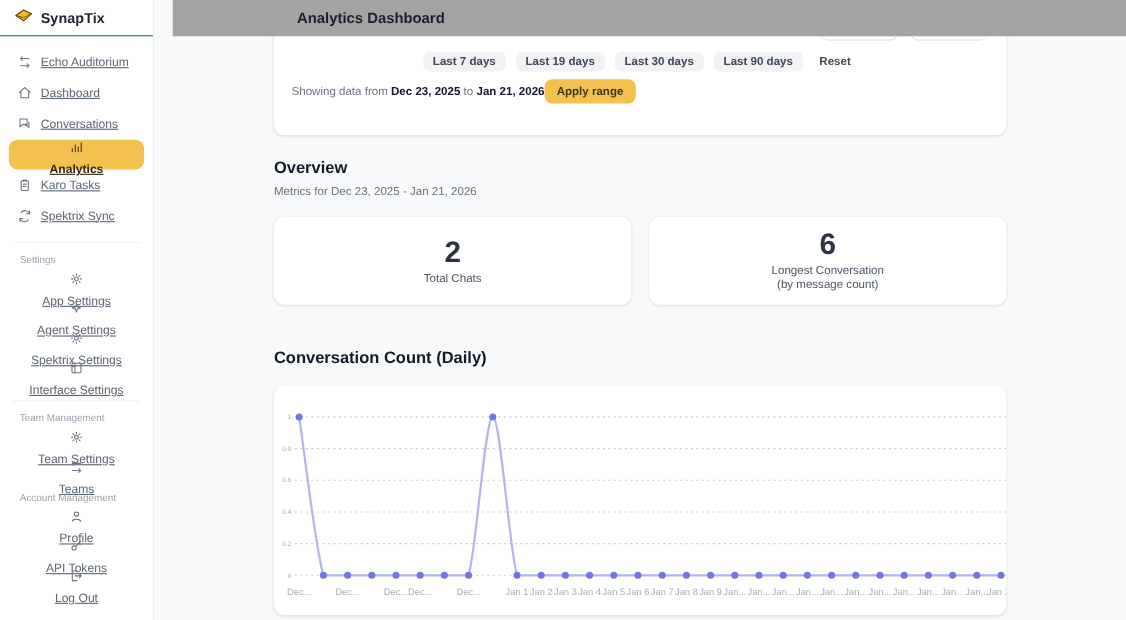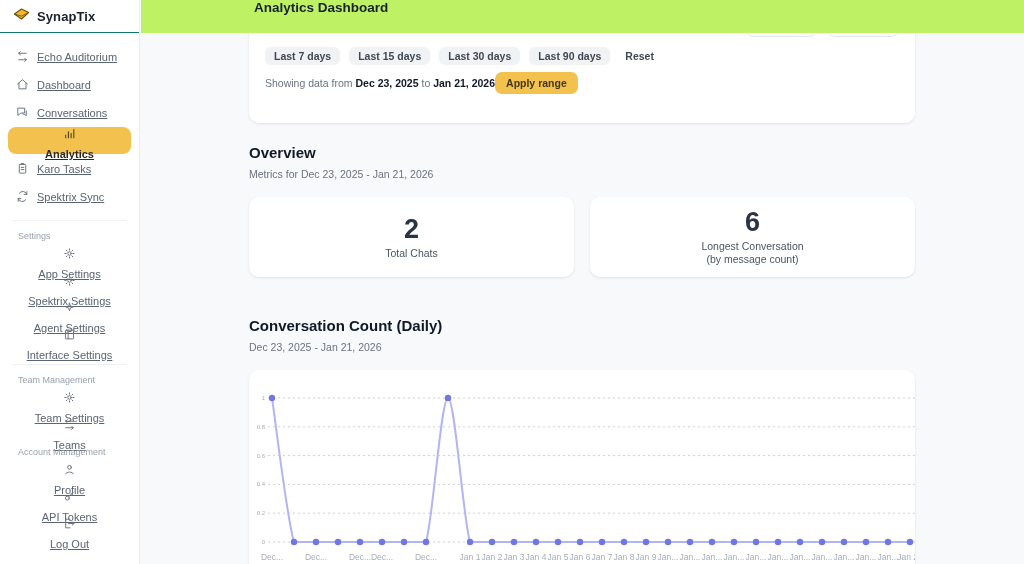--- a/index.html
+++ b/index.html
@@ -19,32 +19,32 @@
   .nav-item .ic svg { width:13px; height:13px; stroke:#6b7280; stroke-width:1.8; fill:none;
     stroke-linecap:round; stroke-linejoin:round; }
   .nav-item.active { background:var(--accent,#F2C14E); color:#2f2a16; font-weight:700;flex-direction:column; }
   .nav-item.active .ic svg { stroke:#3c3414; }
   .nav-divider { border:none; border-top:1px solid #eef0f2; margin:10px 4px 8px 4px; }
   .nav-section-label { font-size:9px; color:#9aa1ab; padding:2px 10px 6px 10px; }
   .nav-group-compact .nav-item { height:26px;flex-direction:column; }
 
   
   .main { position:absolute; left:140px; top:0; right:0; bottom:0; }
-  .topbar { position:absolute; left:1px; top:0; right:0; height:33px; background:#bef264; z-index:10;
-    display:flex; padding-left:113px; }
+  .topbar { position:absolute; left:17px; top:0; right:0; height:33px; background:#a3a3a3; z-index:10;
+    display:flex; align-items:center; padding-left:113px; }
   .topbar-title { font-size:13.5px; font-weight:700; color:#19202b; }
   .scroll { position:absolute; left:0; top:33px; right:0; bottom:0; overflow:hidden; padding:0 109px; }
 
   .card { background:#ffffff; border-radius:10px; box-shadow:0 1px 3px rgba(20,25,40,.07), 0 1px 2px rgba(20,25,40,.04); }
 
   
   .filter-card { margin-top:-50px; height:120px; padding:0 16px; position:relative; }
   .date-inputs { display:flex; justify-content:flex-end; gap:10px; margin-top:20px; height:34px; }
   .date-input { width:72px; height:34px; border:1px solid #e5e7eb; border-radius:8px; background:#fff; font-size:10px; color:#374151; padding:0 8px; }
-  .pill-row { display:flex; align-items:center; gap:9px; margin-top:10px; height:18px; }
+  .pill-row { display:flex; align-items:center; gap:9px; margin-top:10px; height:18px;justify-content:center; }
   .pill { background:#f1f2f4; border:none; border-radius:6px; padding:3px 9px; font-size:10.5px;
     font-weight:600; color:#3f4754; font-family:inherit; cursor:pointer; height:18px; line-height:12px; }
   .pill-reset { background:transparent; padding:3px 6px; }
   .filter-bottom { display:flex; align-items:center; justify-content:flex-start; margin-top:7px; }
   .showing-text { font-size:10.5px; color:#6b7280; }
   .showing-text b { color:#111827; font-weight:700; }
   .apply-btn { background:var(--accent,#F2C14E); border:none; border-radius:7px; padding:5px 11px;
     font-size:10.5px; font-weight:700; color:#42350f; font-family:inherit; cursor:pointer; }
 
   .section-h { font-size:15px; font-weight:700; color:#111827; }
@@ -136,33 +136,33 @@
             <svg viewBox="0 0 24 24">
               <circle cx="12" cy="12" r="3.2"></circle>
               <path d="M12 3.5v2.3M12 18.2v2.3M3.5 12h2.3M18.2 12h2.3M6 6l1.6 1.6M16.4 16.4 18 18M18 6l-1.6 1.6M7.6 16.4 6 18"></path>
             </svg>
           </span>
           <span>App Settings</span>
         </div>
         <div class="nav-item">
           <span class="ic">
             <svg viewBox="0 0 24 24">
+              <path d="M12 4l1.6 5.2L19 11l-5.4 1.8L12 18l-1.6-5.2L5 11l5.4-1.8z"></path>
+            </svg>
+          </span>
+          <span>Agent Settings</span>
+        </div>
+        <div class="nav-item">
+          <span class="ic">
+            <svg viewBox="0 0 24 24">
               <circle cx="12" cy="12" r="3.2"></circle>
               <path d="M12 3.5v2.3M12 18.2v2.3M3.5 12h2.3M18.2 12h2.3M6 6l1.6 1.6M16.4 16.4 18 18M18 6l-1.6 1.6M7.6 16.4 6 18"></path>
             </svg>
           </span>
           <span>Spektrix Settings</span>
-        </div>
-        <div class="nav-item">
-          <span class="ic">
-            <svg viewBox="0 0 24 24">
-              <path d="M12 4l1.6 5.2L19 11l-5.4 1.8L12 18l-1.6-5.2L5 11l5.4-1.8z"></path>
-            </svg>
-          </span>
-          <span>Agent Settings</span>
         </div>
         <div class="nav-item">
           <span class="ic">
             <svg viewBox="0 0 24 24">
               <rect x="4.5" y="4" width="15" height="16" rx="1.5"></rect>
               <path d="M9.5 4v16M4.5 9.5h5"></path>
             </svg>
           </span>
           <span>Interface Settings</span>
         </div>
@@ -223,21 +223,21 @@
 <div class="main">
   <div class="scroll">
 
     <div class="card filter-card">
       <div class="date-inputs">
         <input class="date-input" readonly="" style="">
         <input class="date-input" readonly="" style="">
       </div>
       <div class="pill-row" id="pill-row">
           <button class="pill">Last 7 days</button>
-          <button class="pill">Last 15 days</button>
+          <button class="pill">Last 19 days</button>
           <button class="pill">Last 30 days</button>
           <button class="pill">Last 90 days</button>
           <button class="pill pill-reset">Reset</button>
         </div>
       <div class="filter-bottom">
         <div class="showing-text">
           <span>Showing data from</span>
           <b>Dec 23, 2025</b>
           <span>to</span>
           <b>Jan 21, 2026</b>
@@ -253,21 +253,20 @@
           <div class="metric-value">2</div>
           <div class="metric-label">Total Chats</div>
         </div>
         <div class="card metric-card">
           <div class="metric-value">6</div>
           <div class="metric-label">Longest Conversation<br>(by message count)</div>
         </div>
       </div>
 
     <h2 class="section-h chart-h">Conversation Count (Daily)</h2>
-    <div class="section-sub">Dec 23, 2025 - Jan 21, 2026</div>
     <div class="card chart-card">
       <svg id="chart-svg" width="666" height="208">
           <line x1="19" y1="28" x2="666" y2="28" stroke="#cdd0d6" stroke-width="1" stroke-dasharray="2 3"></line>
           <text x="16" y="30" text-anchor="end" font-size="6" fill="#a7adb7">1</text>
           <line x1="19" y1="56.8" x2="666" y2="56.8" stroke="#cdd0d6" stroke-width="1" stroke-dasharray="2 3"></line>
           <text x="16" y="58.8" text-anchor="end" font-size="6" fill="#a7adb7">0.8</text>
           <line x1="19" y1="85.6" x2="666" y2="85.6" stroke="#cdd0d6" stroke-width="1" stroke-dasharray="2 3"></line>
           <text x="16" y="87.6" text-anchor="end" font-size="6" fill="#a7adb7">0.6</text>
           <line x1="19" y1="114.4" x2="666" y2="114.4" stroke="#cdd0d6" stroke-width="1" stroke-dasharray="2 3"></line>
           <text x="16" y="116.4" text-anchor="end" font-size="6" fill="#a7adb7">0.4</text>

